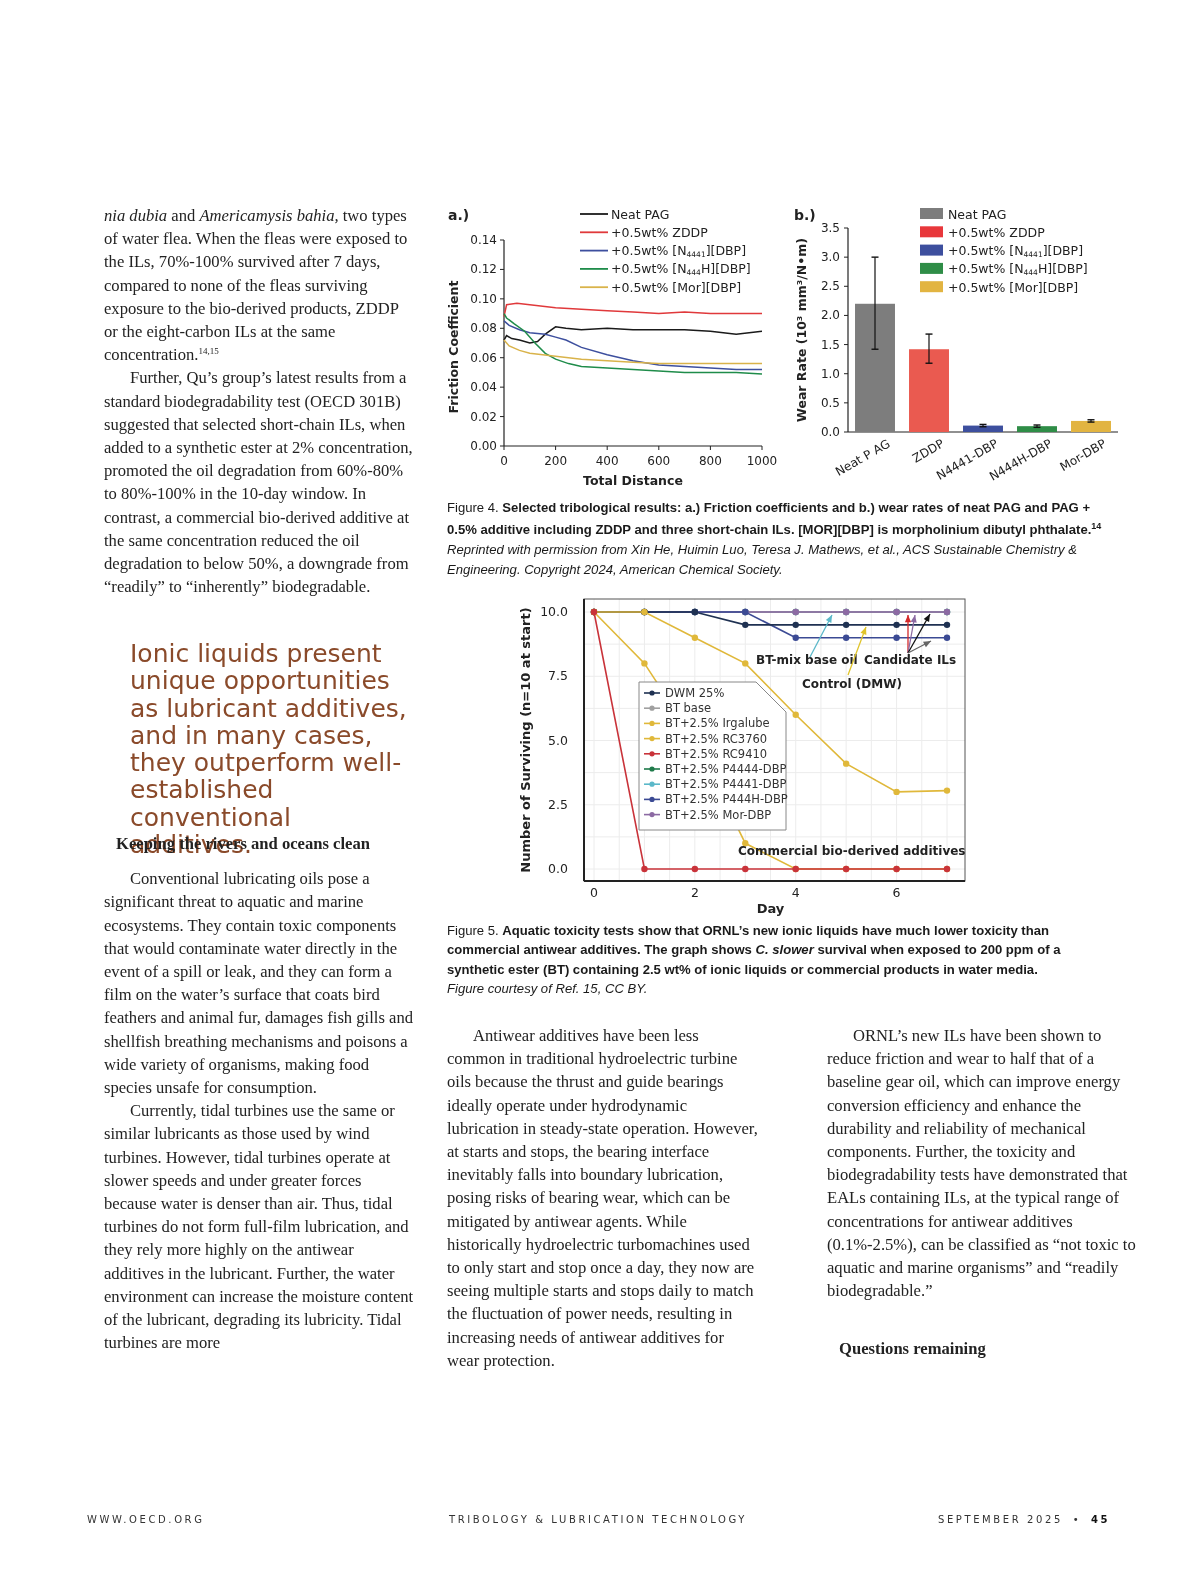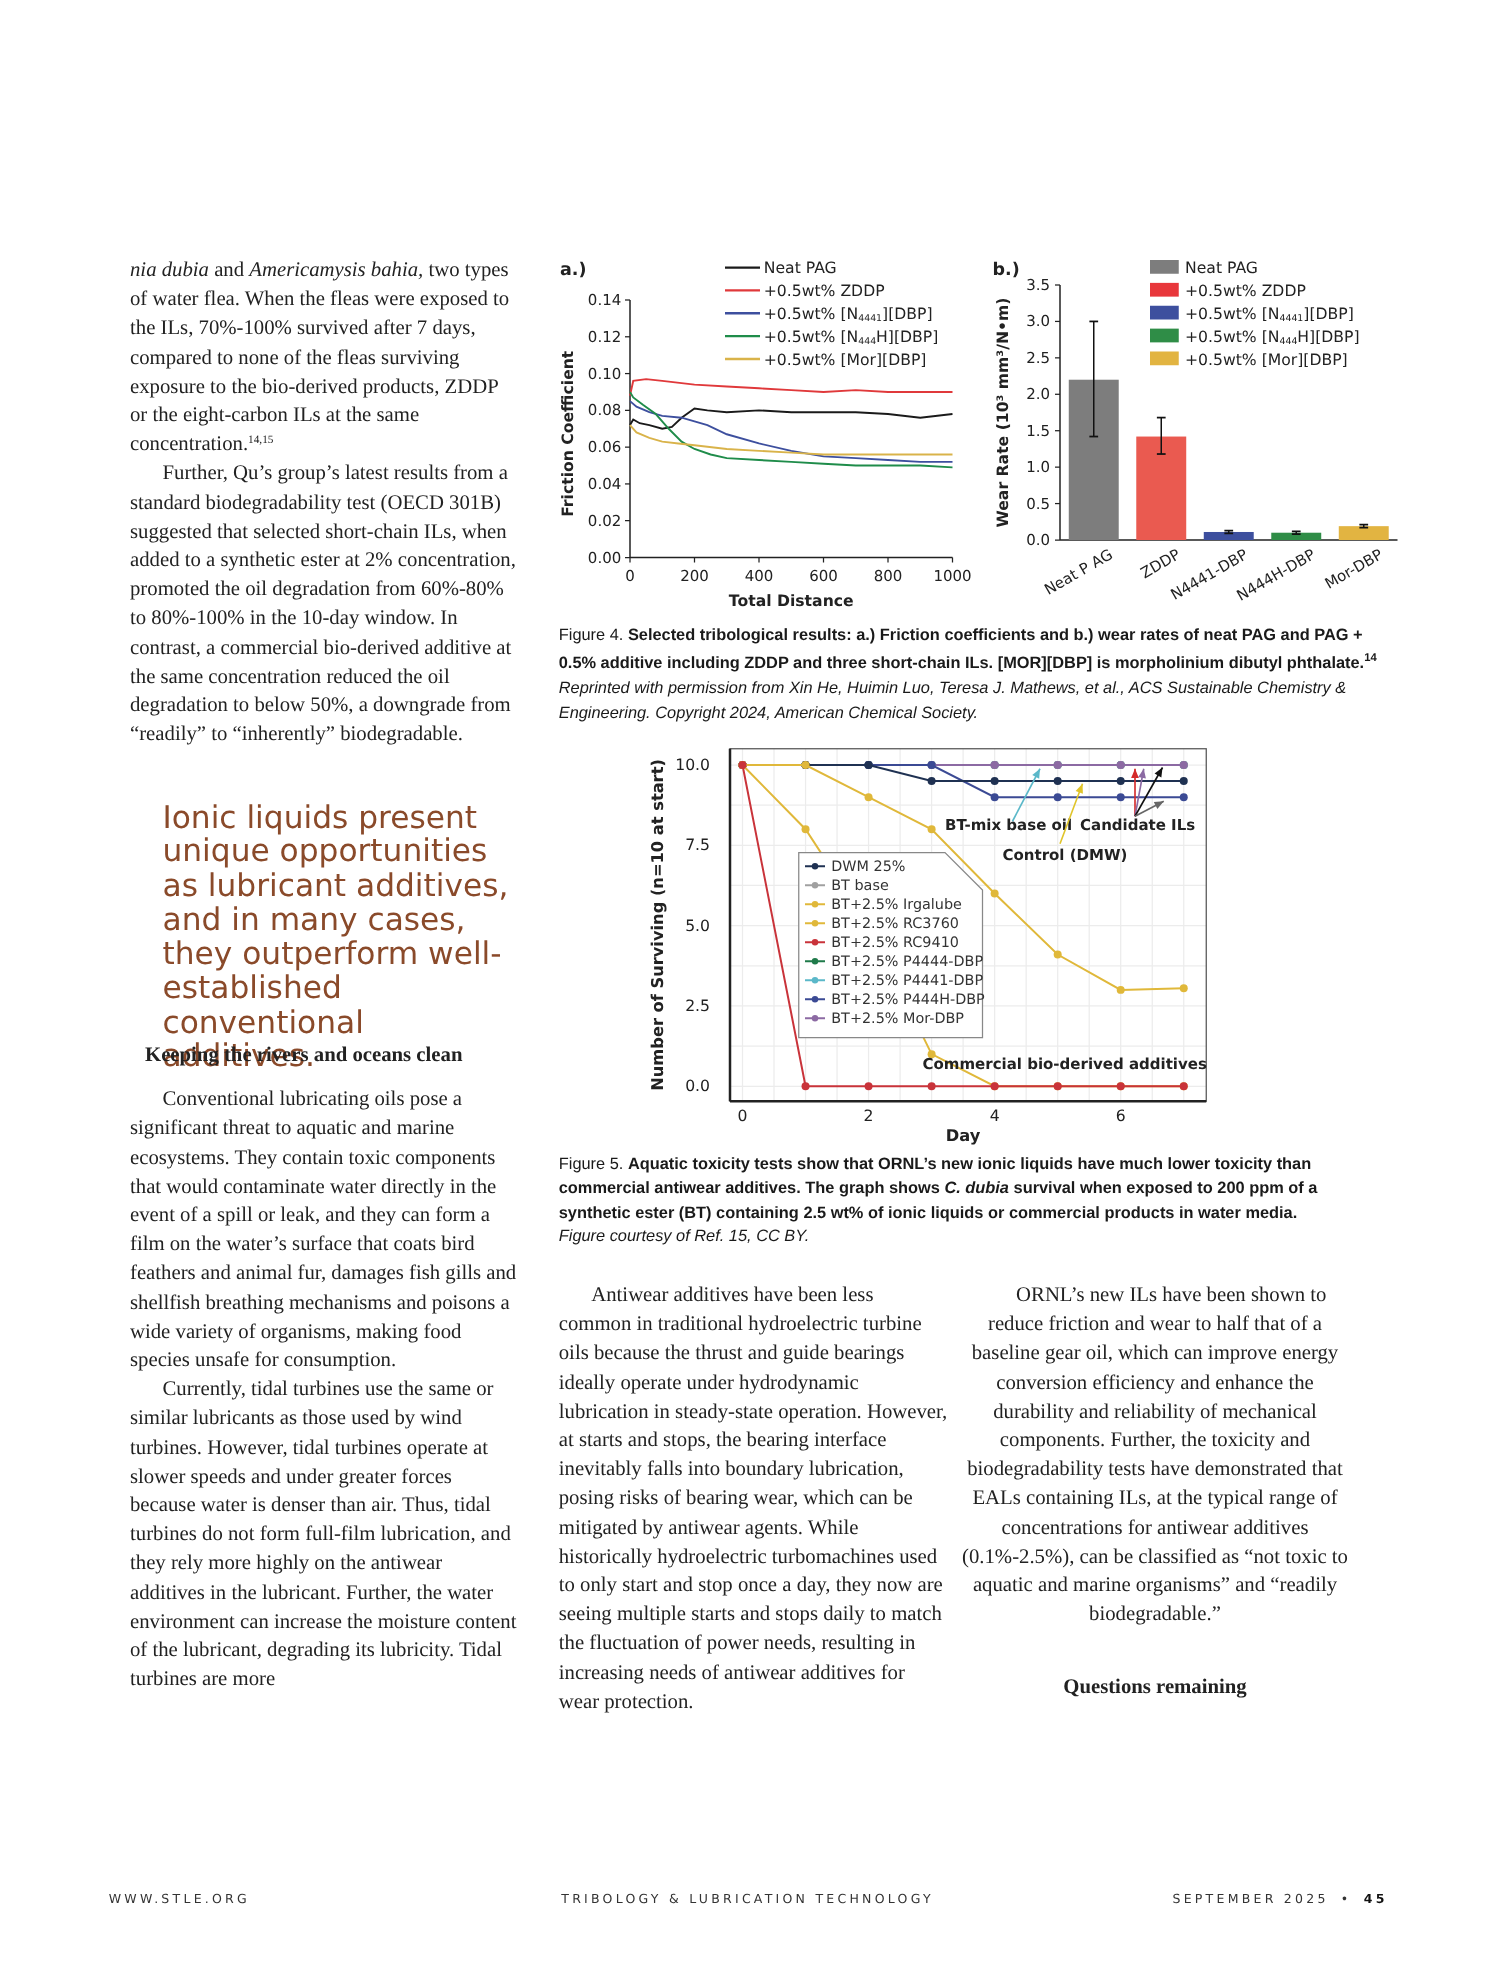--- a/index.html
+++ b/index.html
@@ -313,32 +313,32 @@
         <circle cx="142" cy="204.39999999999998" r="2.6" fill="#3b4a94"></circle>
         <text x="155" y="208.39999999999998" font-size="11.5" fill="#333">BT+2.5% P444H-DBP</text>
         <line x1="134" y1="219.6" x2="150" y2="219.6" stroke="#8c6aa3" stroke-width="1.6"></line>
         <circle cx="142" cy="219.6" r="2.6" fill="#8c6aa3"></circle>
         <text x="155" y="223.6" font-size="11.5" fill="#333">BT+2.5% Mor-DBP</text>
       </g>
     </g>
 </svg>
 
 <div class="caption" style="top:921px;">
-  <span>Figure 5. </span><b>Aquatic toxicity tests show that ORNL’s new ionic liquids have much lower toxicity than commercial antiwear additives. The graph shows </b><b><i>C. dubia</i></b><b> survival when exposed to 200 ppm of a synthetic ester (BT) containing 2.5 wt% of ionic liquids or commercial products in water media.</b><br><i>Figure courtesy of Ref. 15, CC BY.</i>
+  <span>Figure 5. </span><b>Aquatic toxicity tests show that ORNL’s new ionic liquids have much lower toxicity than commercial antiwear additives. The graph shows </b><b><i>C. slower</i></b><b> survival when exposed to 200 ppm of a synthetic ester (BT) containing 2.5 wt% of ionic liquids or commercial products in water media.</b><br><i>Figure courtesy of Ref. 15, CC BY.</i>
 </div>
 
 <div class="col" style="left:447px;top:1024px;width:312px;">
   <p class="ind">Antiwear additives have been less common in traditional hydroelectric turbine oils because the thrust and guide bearings ideally operate under hydrodynamic lubrication in steady-state operation. However, at starts and stops, the bearing interface inevitably falls into boundary lubrication, posing risks of bearing wear, which can be mitigated by antiwear agents. While historically hydroelectric turbomachines used to only start and stop once a day, they now are seeing multiple starts and stops daily to match the fluctuation of power needs, resulting in increasing needs of antiwear additives for wear protection.</p>
 </div>
 
-<div class="col" style="left:768px;top:1024px;width:312px;text-align:center;">
+<div class="col" style="left:827px;top:1024px;width:312px;">
   <p class="ind">ORNL’s new ILs have been shown to reduce friction and wear to half that of a baseline gear oil, which can improve energy conversion efficiency and enhance the durability and reliability of mechanical components. Further, the toxicity and biodegradability tests have demonstrated that EALs containing ILs, at the typical range of concentrations for antiwear additives (0.1%-2.5%), can be classified as “not toxic to aquatic and marine organisms” and “readily biodegradable.”</p>
   <div style="height:23px"></div>
   <h3>Questions remaining</h3>
 </div>
 
-<div class="footer" style="left:87px;">WWW.STLE.ORG</div>
+<div class="footer" style="left:87px;">WWW.OECD.ORG</div>
 <div class="footer" style="left:449px;">TRIBOLOGY &amp; LUBRICATION TECHNOLOGY</div>
 <div class="footer" style="left:938px;">
   <span>SEPTEMBER 2025</span>
   <span style="margin:0 4px;">•</span>
   <b style="color:#111">45</b>
 </div>
 
 </body></html>

